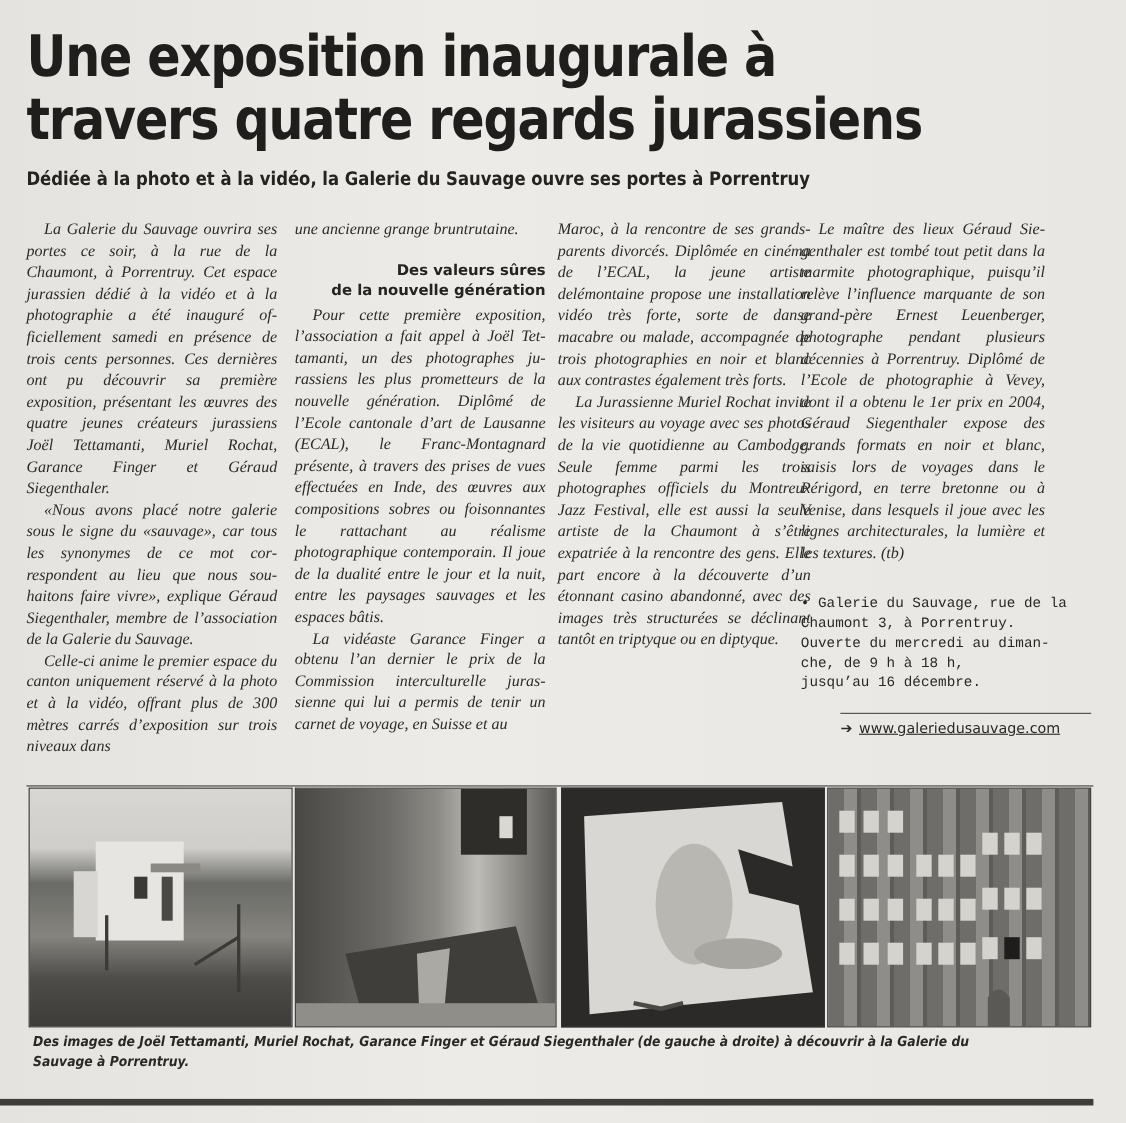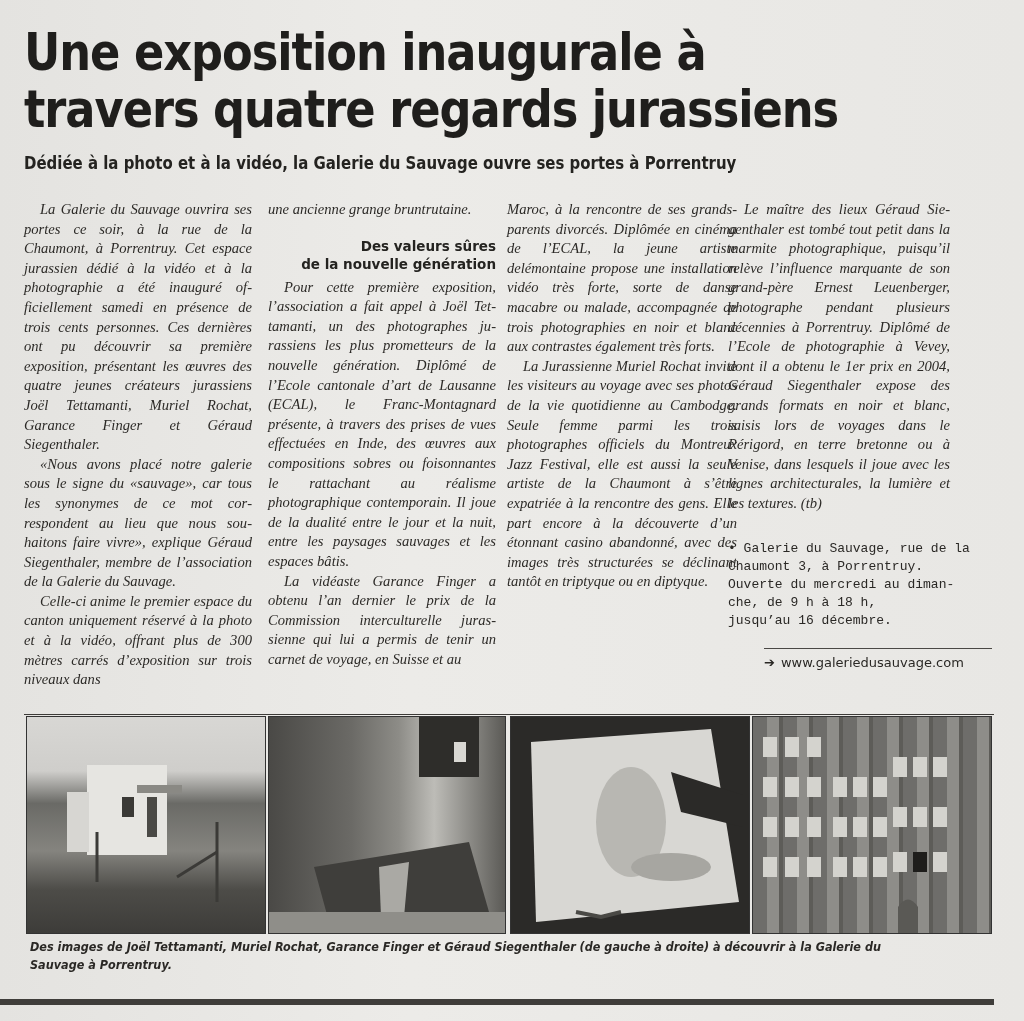--- a/index.html
+++ b/index.html
@@ -43,21 +43,21 @@
     font-family:Liberation Mono, monospace; font-size:13px; line-height:18px;
     margin-top:26px; text-align:left; color:#2a2825;
   }
   .info div { white-space:nowrap; }
   .link-rule { position:absolute; left:764px; top:648px; width:228px; border-top:1.5px solid #4a4845; }
   .link-row {
     position:absolute; left:764px; top:655px;
     font-family:"DejaVu Sans", sans-serif; font-size:13px; font-weight:bold; color:#2a2825;
     display:flex; align-items:center; gap:6px;
   }
-  .link-row .url { font-weight:normal; }
+  .link-row .url { font-weight:normal;text-decoration:underline; }
   .photo-rule { position:absolute; left:24px; top:714px; width:970px; border-top:1.5px solid #3c3a37; }
   .photo {
     position:absolute; top:716px; height:216px; border:1px solid #333;
     overflow:hidden;
   }
   .p1 { left:26px; width:238px; background:linear-gradient(180deg,#d8d7d4 0%,#cfcecb 25%,#6a6a66 40%,#85847f 62%,#4d4c48 80%,#3d3c39 100%); }
   .p2 { left:268px; width:236px; background:linear-gradient(90deg,#4a4946 0%,#6b6a66 35%,#8d8c87 55%,#bdbcb7 70%,#5b5a56 100%); }
   .p3 { left:510px; width:238px; background:#2b2a28; }
   .p4 { left:752px; width:238px; background:repeating-linear-gradient(90deg,#6f6e6a 0 14px,#a09f9a 14px 26px,#55544f 26px 30px); }
   .caption {

